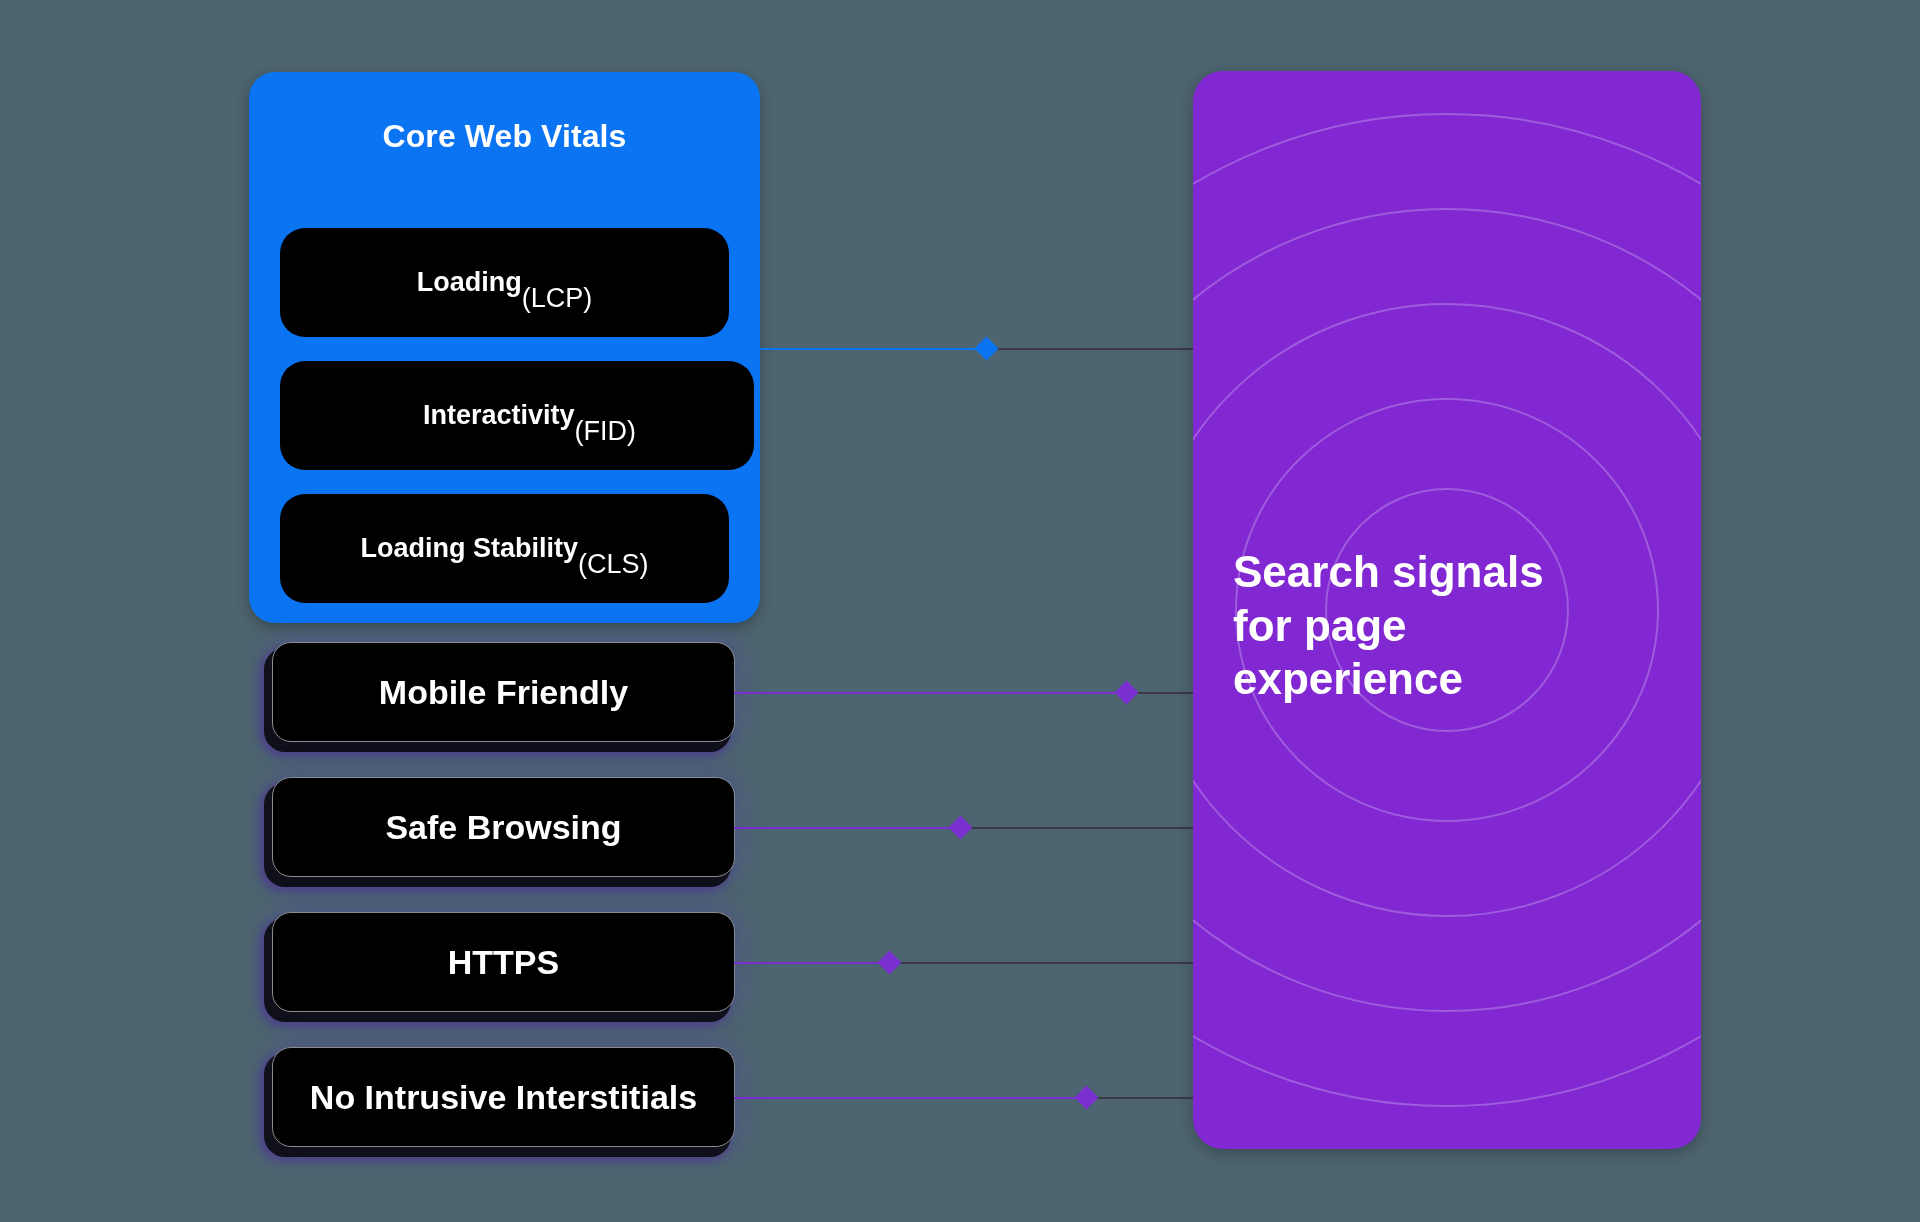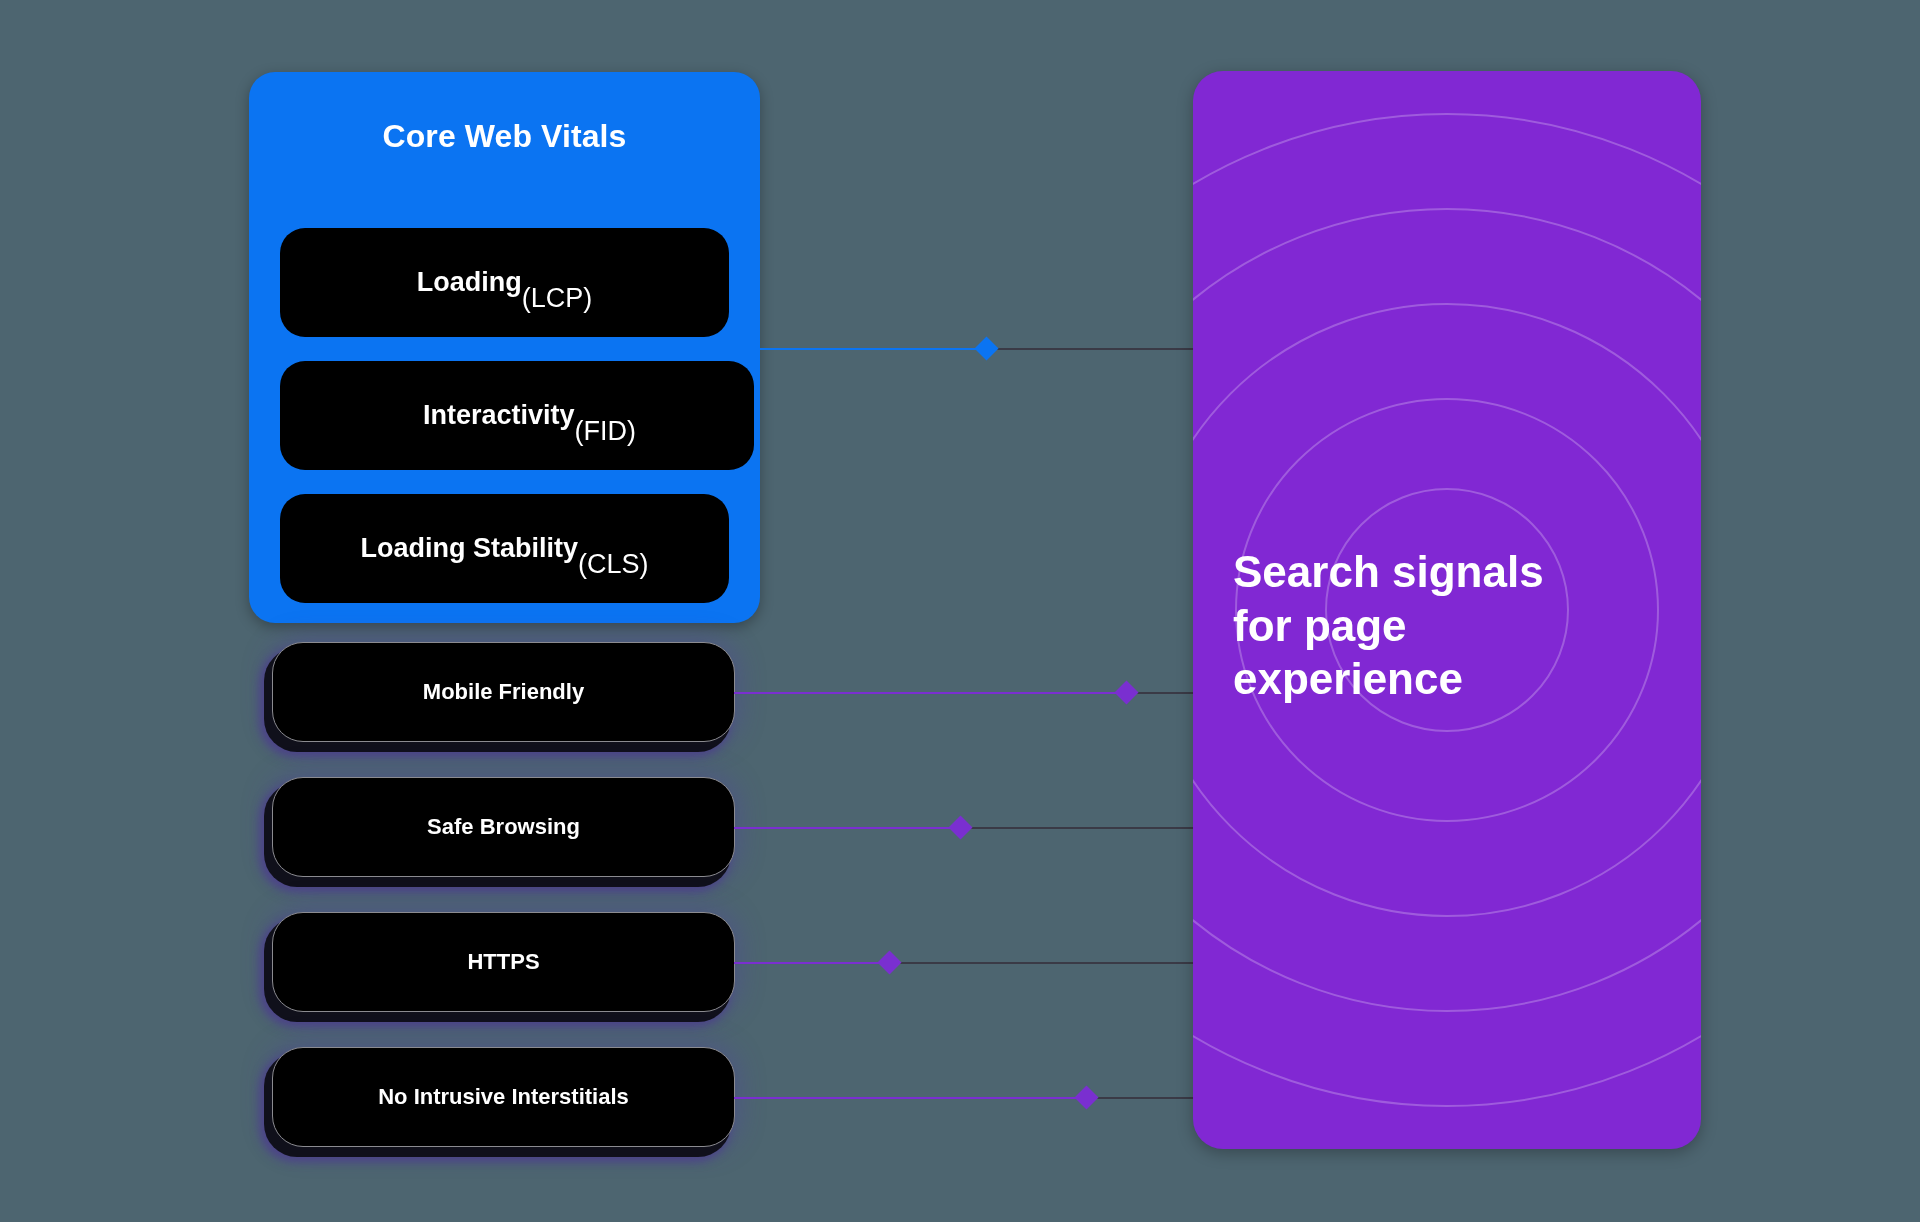--- a/index.html
+++ b/index.html
@@ -66,27 +66,27 @@
   #vital-2 { top: 422px; }
 
   
   .signal-box {
     position: absolute;
     left: 260px;
     width: 463px;
     height: 100px;
     background: #000000;
     border: 1.5px solid #8b8b90;
-    border-radius: 31px;
+    border-radius: 19px;
     box-sizing: border-box;
     display: flex;
     align-items: center;
     justify-content: center;
     color: #ffffff;
-    font-size: 22px;
+    font-size: 34px;
     font-weight: bold;
     white-space: nowrap;
     box-shadow: -6px 8px 0px 2px #10101b,
                 -9px 11px 9px 4px rgba(76,64,140,0.85),
                 0 0 26px 4px rgba(80,60,170,0.35);
   }
   #signal-0 { top: 642px; }
   #signal-1 { top: 777px; }
   #signal-2 { top: 912px; }
   #signal-3 { top: 1047px; }

